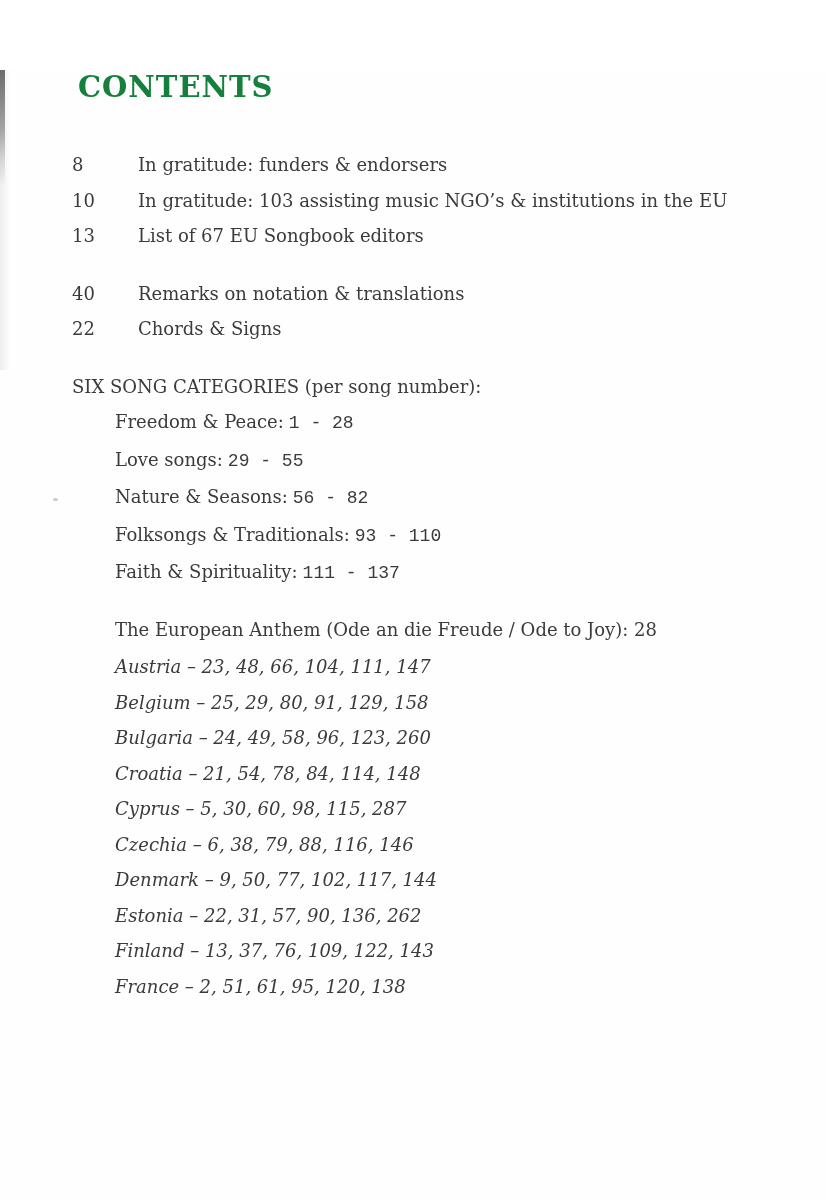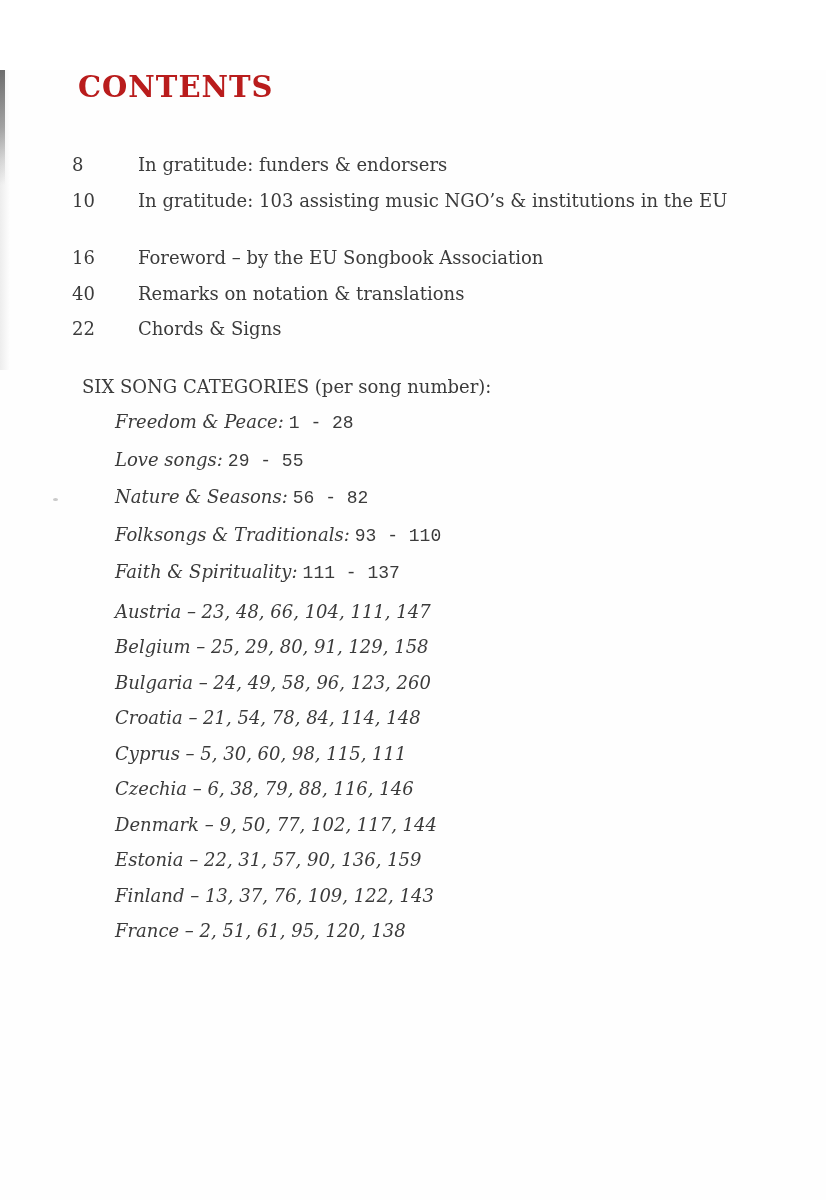--- a/index.html
+++ b/index.html
@@ -38,30 +38,30 @@
     background: rgba(150,150,150,0.5);
     border-radius: 50%;
   }
   .content { padding-left: 72px; }
   h1.doc-title {
     margin: 70px 0 0 6px;
     font-size: 29px;
     line-height: 34px;
     font-weight: bold;
     letter-spacing: 1px;
-    color: #b91c1c;
+    color: #15803d;
   }
   .toc-block-front { margin-top: 43px; }
   .toc-block-intro { margin-top: 22px; }
   .toc-row { display: flex; }
   .toc-num { width: 46px; flex: 0 0 46px; }
   .toc-label { flex: 1; margin-left: 20px; }
-  .section-heading { margin-top: 22px; margin-left: 10px; }
+  .section-heading { margin-top: 22px; }
   .indent-block { margin-left: 43px; }
-  .cat-label { font-style: italic; }
+  .cat-label { }
   .cat-range { margin-left: 0.28em; font-family: Liberation Mono, monospace; }
   .anthem-row { margin-top: 20px; margin-left: 43px; }
   .member-list { margin-left: 43px; margin-top: 2px; font-style: italic; }
 </style>
 </head>
 <body>
 
 <div class="page">
 
   <div class="scan-haze"></div>
@@ -74,27 +74,27 @@
 
     <div class="toc-block-front">
       <div class="toc-row">
         <span class="toc-num">8</span>
         <span class="toc-label">In gratitude: funders &amp; endorsers</span>
       </div>
       <div class="toc-row">
         <span class="toc-num">10</span>
         <span class="toc-label">In gratitude: 103 assisting music NGO’s &amp; institutions in the EU</span>
       </div>
+      <div class="toc-row">
+        <span class="toc-num">13</span>
+        <span class="toc-label">List of 67 EU Songbook editors</span>
+      </div>
     </div>
 
     <div class="toc-block-intro">
-      <div class="toc-row">
-        <span class="toc-num">16</span>
-        <span class="toc-label">Foreword – by the EU Songbook Association</span>
-      </div>
       <div class="toc-row">
         <span class="toc-num">40</span>
         <span class="toc-label">Remarks on notation &amp; translations</span>
       </div>
       <div class="toc-row">
         <span class="toc-num">22</span>
         <span class="toc-label">Chords &amp; Signs</span>
       </div>
     </div>
 
@@ -111,30 +111,31 @@
         <span class="cat-label">Nature &amp; Seasons:</span><span class="cat-range">56 - 82</span>
       </div>
       <div class="cat-row">
         <span class="cat-label">Folksongs &amp; Traditionals:</span><span class="cat-range">93 - 110</span>
       </div>
       <div class="cat-row">
         <span class="cat-label">Faith &amp; Spirituality:</span><span class="cat-range">111 - 137</span>
       </div>
     </div>
 
+    <div class="anthem-row">The European Anthem (Ode an die Freude / Ode to Joy): 28</div>
 
 
     <div class="member-list">
       <div class="member-row">Austria – 23, 48, 66, 104, 111, 147</div>
       <div class="member-row">Belgium – 25, 29, 80, 91, 129, 158</div>
       <div class="member-row">Bulgaria – 24, 49, 58, 96, 123, 260</div>
       <div class="member-row">Croatia – 21, 54, 78, 84, 114, 148</div>
-      <div class="member-row">Cyprus – 5, 30, 60, 98, 115, 111</div>
+      <div class="member-row">Cyprus – 5, 30, 60, 98, 115, 287</div>
       <div class="member-row">Czechia – 6, 38, 79, 88, 116, 146</div>
       <div class="member-row">Denmark – 9, 50, 77, 102, 117, 144</div>
-      <div class="member-row">Estonia – 22, 31, 57, 90, 136, 159</div>
+      <div class="member-row">Estonia – 22, 31, 57, 90, 136, 262</div>
       <div class="member-row">Finland – 13, 37, 76, 109, 122, 143</div>
       <div class="member-row">France – 2, 51, 61, 95, 120, 138</div>
     </div>
 
   </div>
 
 </div>
 
 </body></html>

